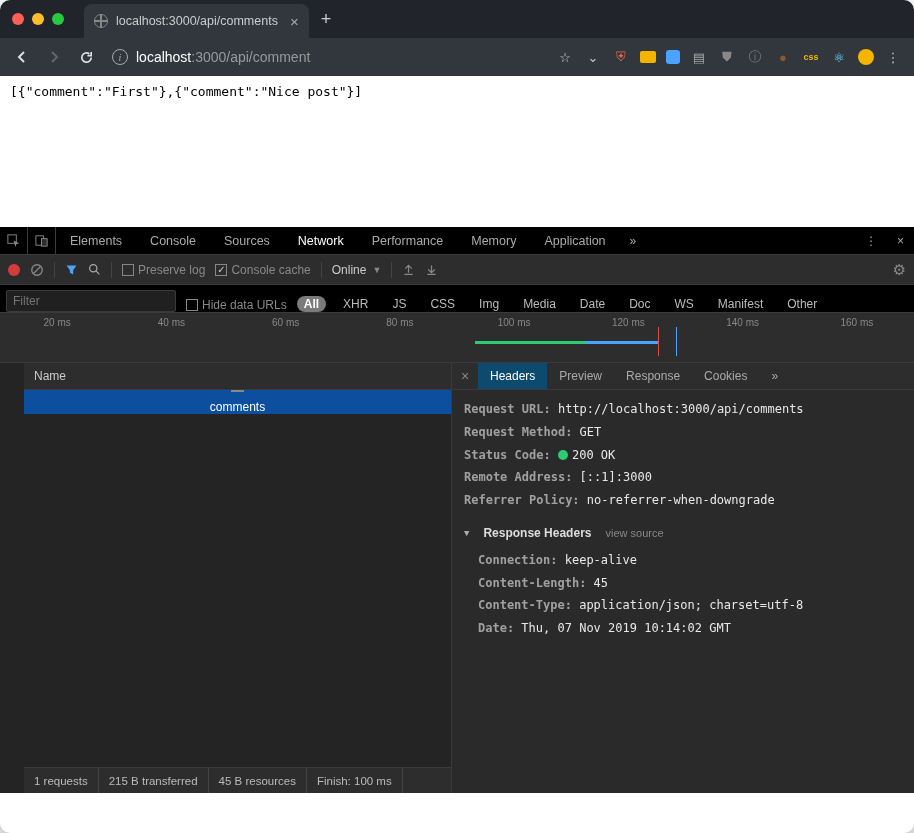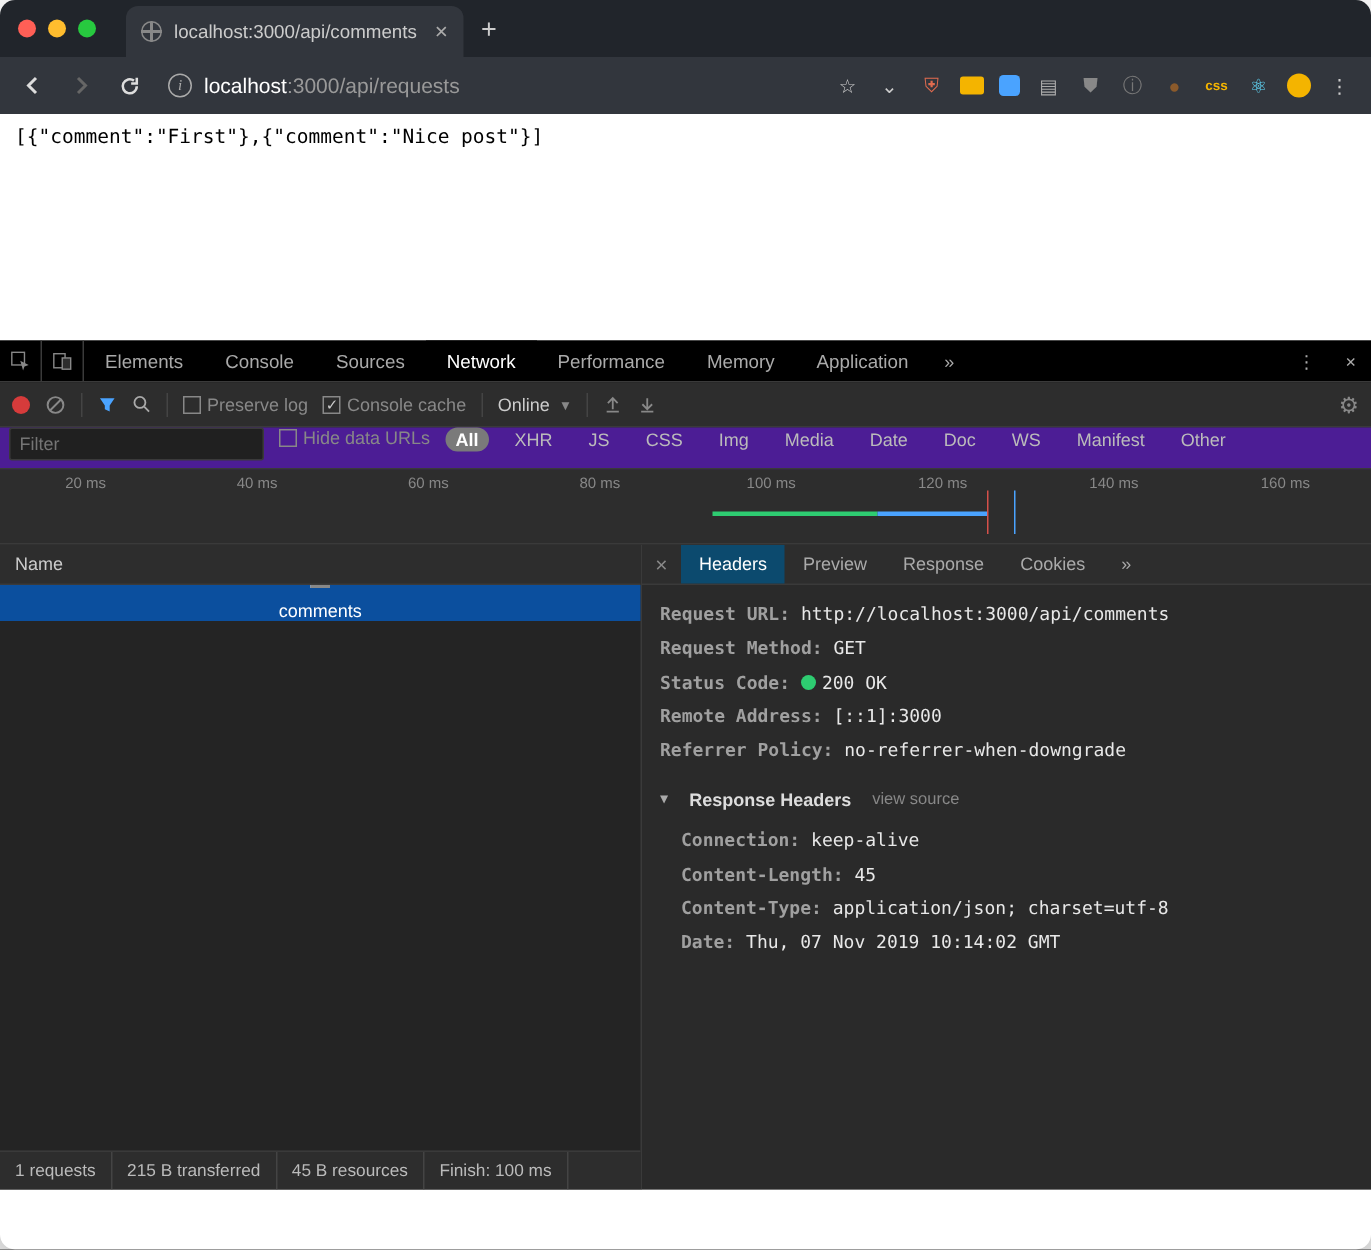--- a/index.html
+++ b/index.html
@@ -47,35 +47,35 @@
   .dt-toolbar { height:30px; background:#2d2d2d; display:flex; align-items:center; padding:0 8px; gap:10px; border-bottom:1px solid #3a3a3a;}
   .rec { width:12px; height:12px; border-radius:50%; background:#d63b3b;}
   .tbbtn { color:#888; display:flex; align-items:center; gap:4px; font-size:12px;}
   .check { width:12px; height:12px; border:1px solid #888; display:inline-flex; align-items:center; justify-content:center; font-size:10px; color:#ccc;}
   .check.on::after { content:"✓"; }
   .divider { width:1px; height:16px; background:#444; }
   .sel { color:#ccc; display:flex; align-items:center; gap:6px;}
   .sel .caret { font-size:9px; color:#888;}
   .gearbtn { margin-left:auto; color:#888; font-size:15px;}
   
-  .dt-filterbar { height:28px; background:#4c1d95; display:flex; align-items:flex-start; padding:0 6px; gap:10px; border-bottom:1px solid #3a3a3a; font-size:12px;}
+  .dt-filterbar { height:28px; background:#000000; display:flex; align-items:flex-end; padding:0 6px; gap:10px; border-bottom:1px solid #3a3a3a; font-size:12px;}
   .filterinput { background:#202020; border:none; color:#999; padding:3px 6px; font-size:12px; width:170px; border:1px solid #3a3a3a; border-radius:2px;}
   .pill { padding:1px 7px; border-radius:8px; color:#bbb;}
   .pill.active { background:#7a7a7a; color:#fff; font-weight:700;}
   
   .timeline { height:50px; background:#2d2d2d; border-bottom:1px solid #3a3a3a; position:relative;}
   .tl-labels { display:flex; font-size:10px; color:#888; padding-top:4px;}
   .tl-lbl { flex:1; text-align:center;}
   .tl-bar { position:absolute; height:3px; top:28px;}
   .tl-green { background:#2ecc71; left:52%; width:12%;}
   .tl-blue { background:#4aa3ff; left:64%; width:8%;}
   .tl-line { position:absolute; width:1px; background:#d6504a; top:14px; bottom:6px; left:72%;}
   .tl-line.blue { background:#4aa3ff; left:74%;}
   
-  .dt-main { flex:1; display:flex; overflow:hidden;}
+  .dt-main { flex:1; display:flex; overflow:hidden;margin-left:24px;}
   
   
   .reqlist { width: 428px; background:#242424; display:flex; flex-direction:column; border-right:1px solid #3a3a3a;}
   .reqhead { height:27px; background:#2d2d2d; display:flex; align-items:center; padding:0 10px; font-size:12px; color:#ccc; border-bottom:1px solid #3a3a3a;}
   .reqrow { height:24px; display:flex; align-items:center; padding:0 8px; gap:8px; font-size:12px;flex-direction:column;}
   .reqrow.sel { background:#0b4f9e; color:#fff;}
   .reqicon { width:13px; height:13px; background:#fff; border:1px solid #888;}
   
   .status { height:26px; background:#2d2d2d; display:flex; align-items:center; font-size:11.5px; color:#bbb; border-top:1px solid #3a3a3a;}
   .stat { padding:0 10px; border-right:1px solid #444; height:100%; display:flex; align-items:center;}
@@ -129,21 +129,21 @@
         </svg>
     </div>
     <div class="navbtn">
       <svg width="15" height="15" viewBox="0 0 16 16">
           <path d="M13 8a5 5 0 1 1-2-4 M13 2v4h-4" stroke="#ddd" stroke-width="1.8" fill="none"></path>
         </svg>
     </div>
     <div class="urlfield">
       <span class="info">i</span>
       <span>
-        <span class="host">localhost</span><span class="path">:3000/api/requests</span>
+        <span class="host">localhost</span><span class="path">:3000/api/comment</span>
       </span>
     </div>
     <div class="spacer"></div>
     <div class="exticons">
       <span class="ext" style="color:#ccc">☆</span>
       <span class="ext" style="color:#ccc">⌄</span>
       <span class="ext" style="color:#e06b4f">⛨</span>
       <span class="ext" style="background:#f4b400;width:16px;height:12px;border-radius:2px"></span>
       <span class="ext" style="background:#4aa3ff;width:14px;height:14px;border-radius:3px"></span>
       <span class="ext" style="color:#aaa">▤</span>

